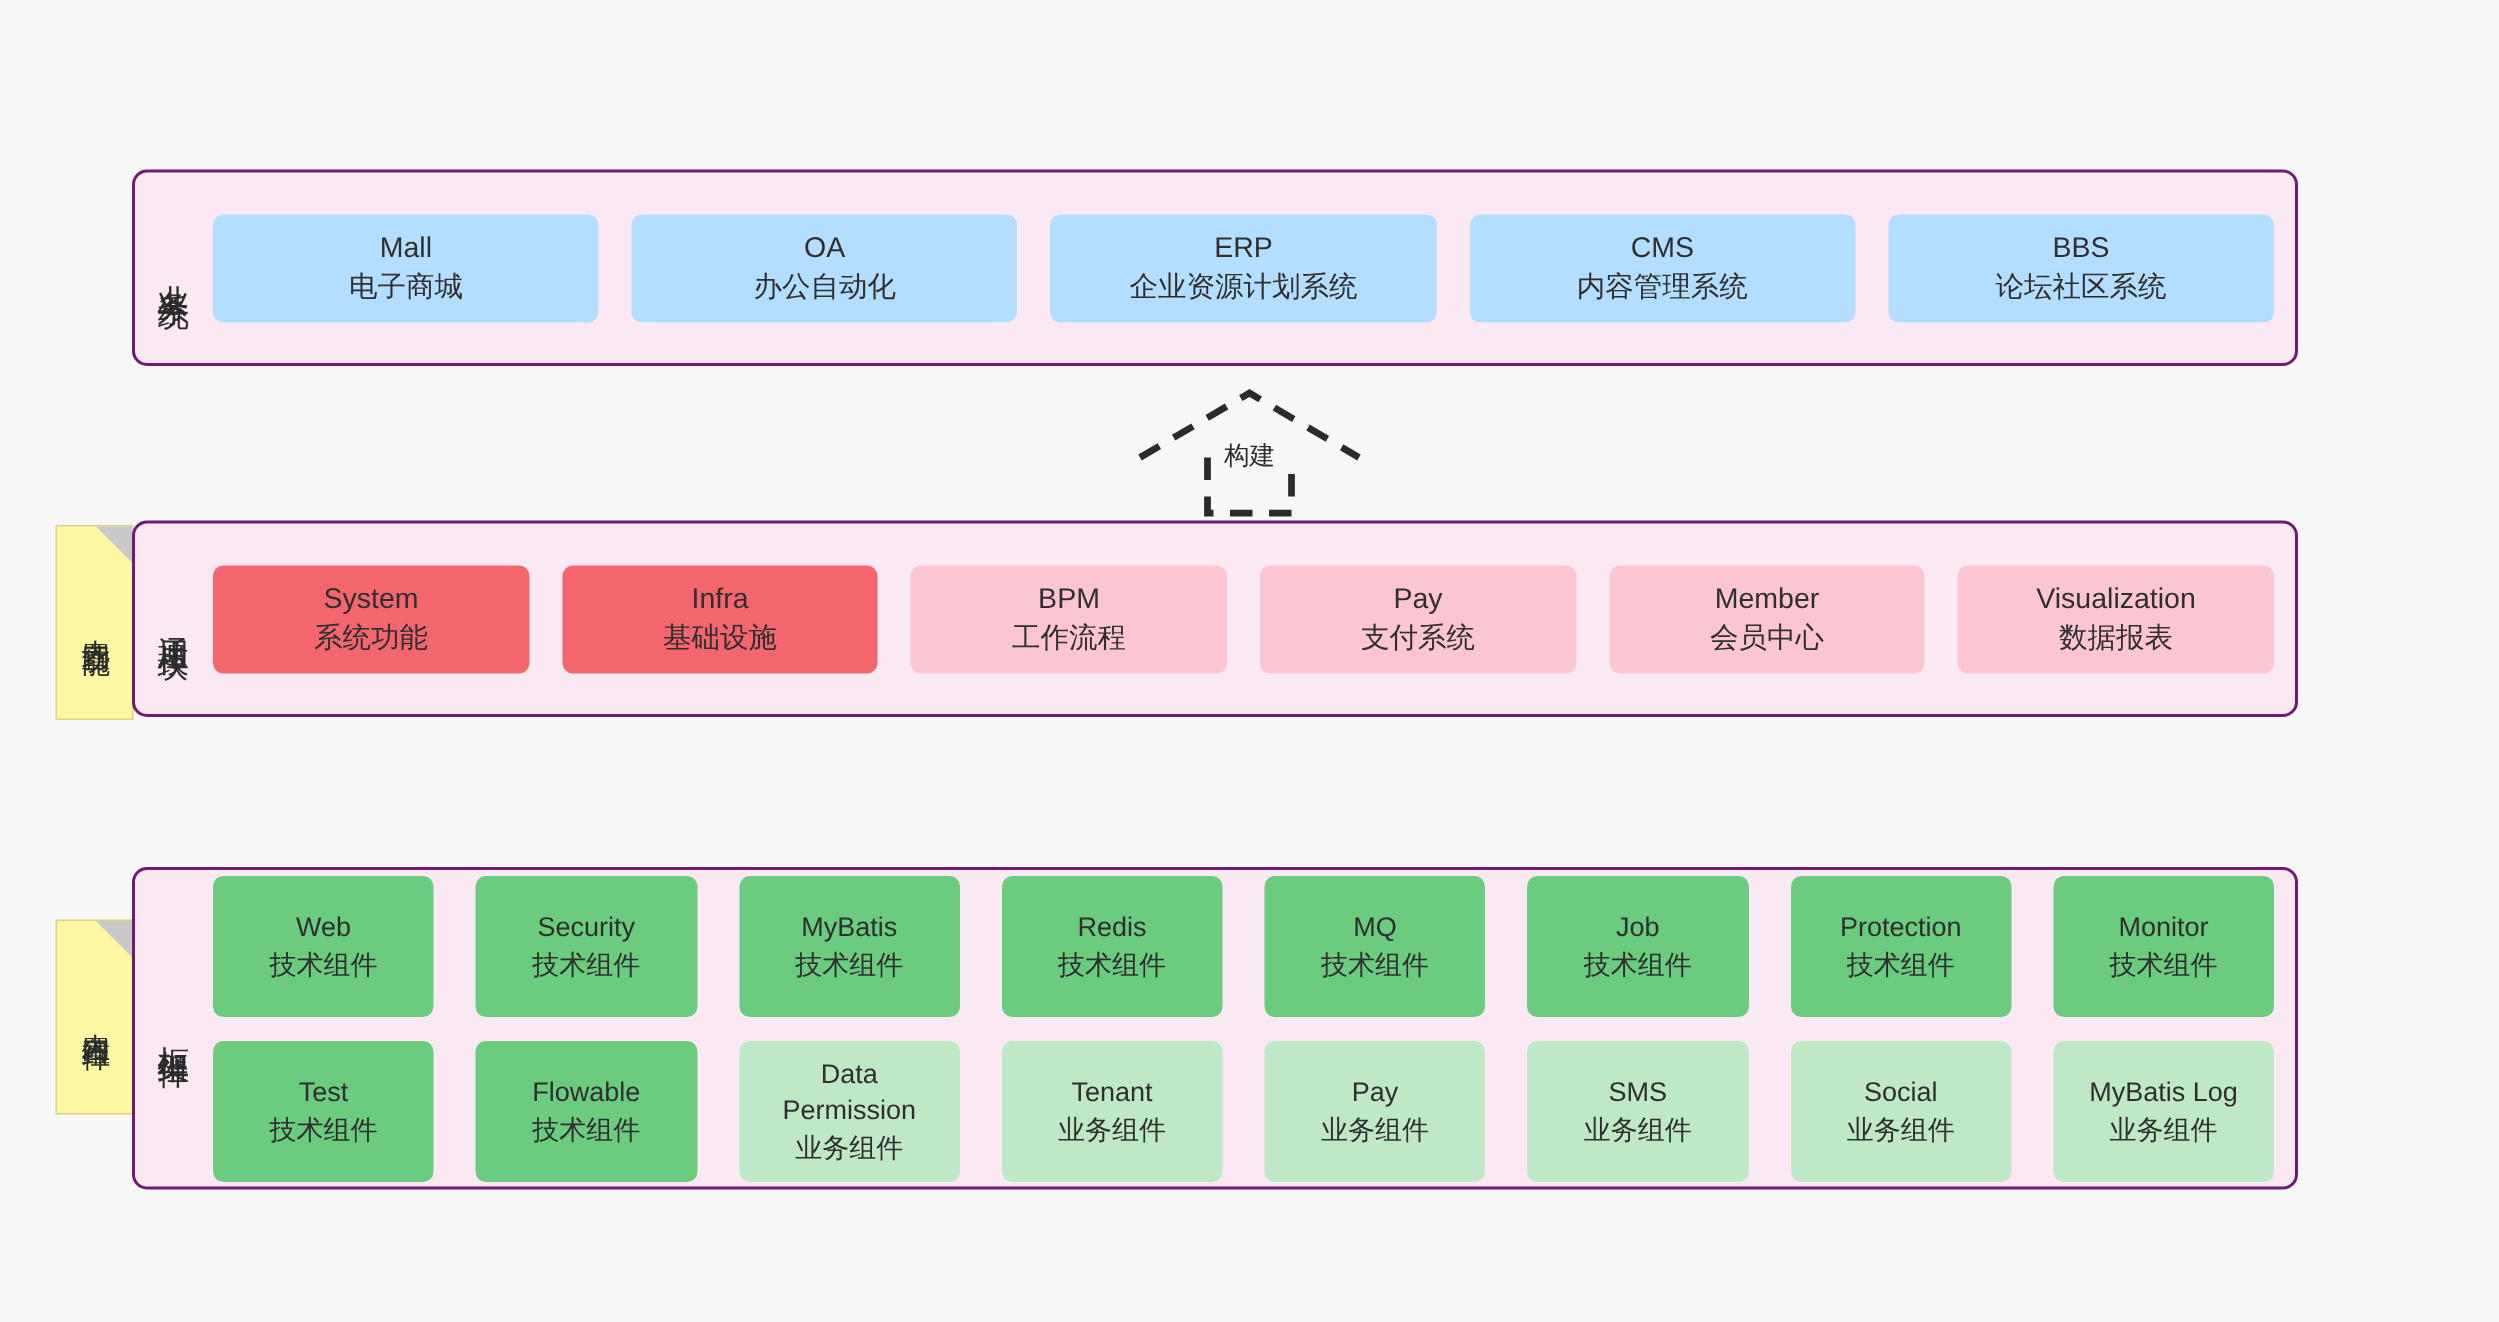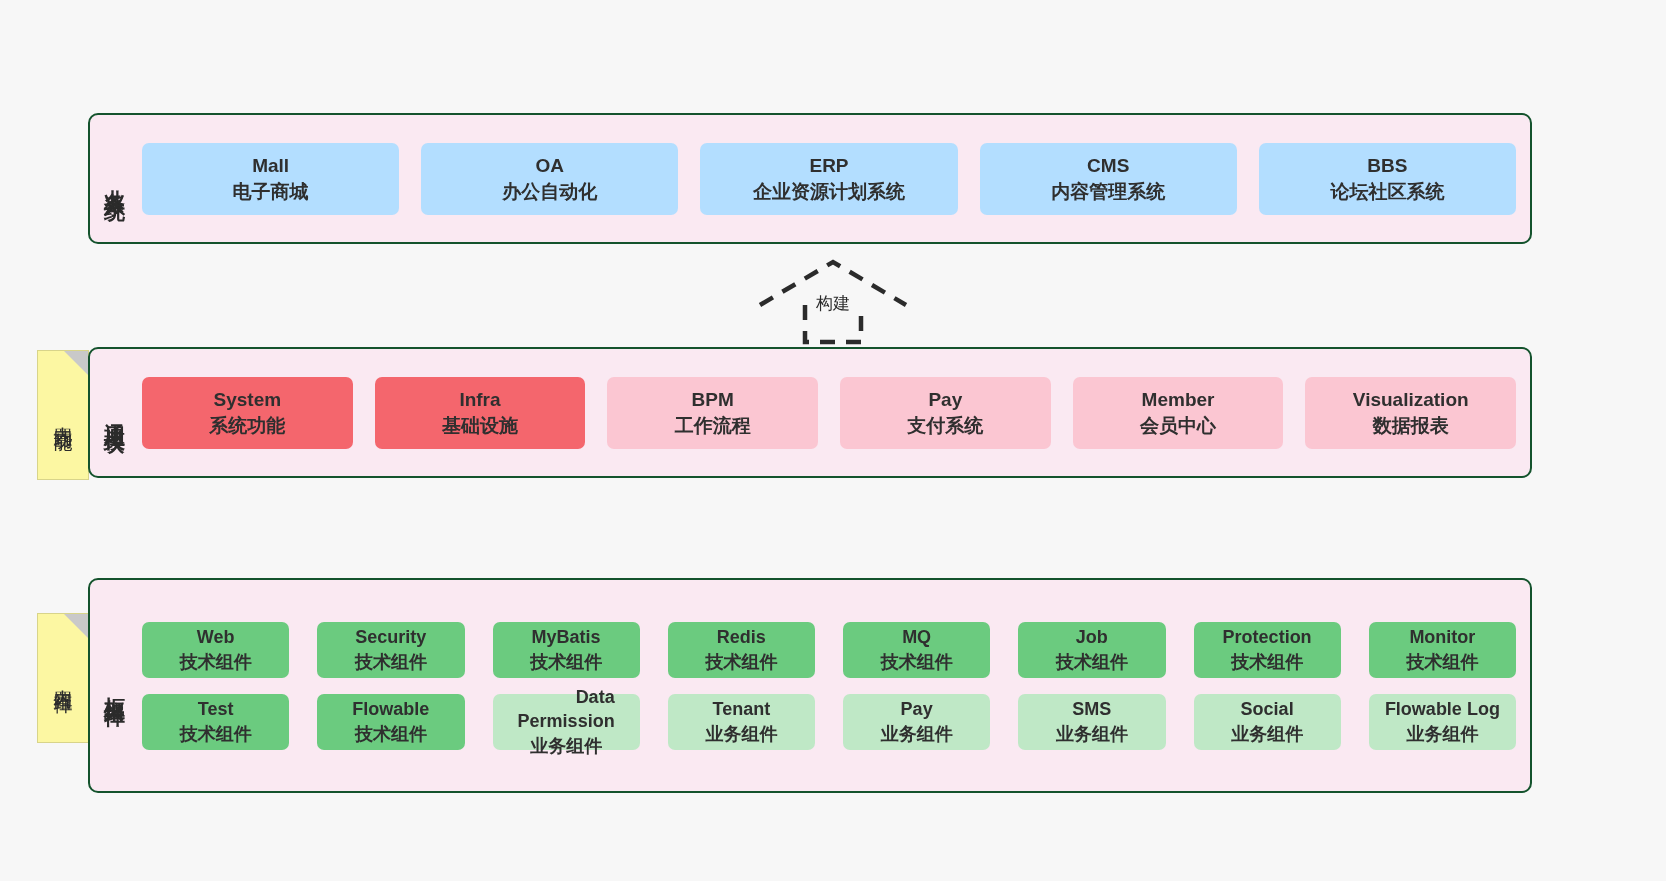--- a/index.html
+++ b/index.html
@@ -18,26 +18,25 @@
 
   .canvas {
     position: absolute;
     inset: 0;
   }
 
   
   .layer {
     position: absolute;
     background: #fae9f2;
-    border: 2px solid #14532d;
+    border: 2px solid #701a75;
     border-radius: 10px;
     box-sizing: border-box;
     display: flex;
     align-items: stretch;
-    font-weight: bold;
   }
 
   .layer-title {
     flex: 0 0 auto;
     width: 50px;
     display: flex;
     align-items: center;
     justify-content: center;
     font-size: 21px;
     color: #2b2b2b;
@@ -89,21 +88,21 @@
   .c-green-lite { background: #bfe8c6; }
 
   
   #layer-business  { left: 88px;  top: 113px; width: 1444px; height: 131px; }
   #layer-business .card { height: 72px; }
 
   #layer-common    { left: 88px;  top: 347px; width: 1444px; height: 131px; }
   #layer-common .card { height: 72px; }
 
   #layer-framework { left: 88px;  top: 578px; width: 1444px; height: 215px; }
-  #layer-framework .card { height: 56px; text-align: right; }
+  #layer-framework .card { height: 94px; }
   #layer-framework .row { gap: 28px; }
   #layer-framework .card { font-size: 18px; }
 
   
   .note {
     position: absolute;
     width: 52px;
     background: #fcf7a2;
     border: 1px solid #d8d48a;
     box-sizing: border-box;
@@ -293,21 +292,21 @@
         </div>
         <div class="card c-green-lite">
           <span class="l1">SMS</span>
           <span class="l2">业务组件</span>
         </div>
         <div class="card c-green-lite">
           <span class="l1">Social</span>
           <span class="l2">业务组件</span>
         </div>
         <div class="card c-green-lite">
-          <span class="l1">Flowable Log</span>
+          <span class="l1">MyBatis Log</span>
           <span class="l2">业务组件</span>
         </div>
       </div>
 
     </div>
   </div>
 
 </div>
 
 </body></html>

